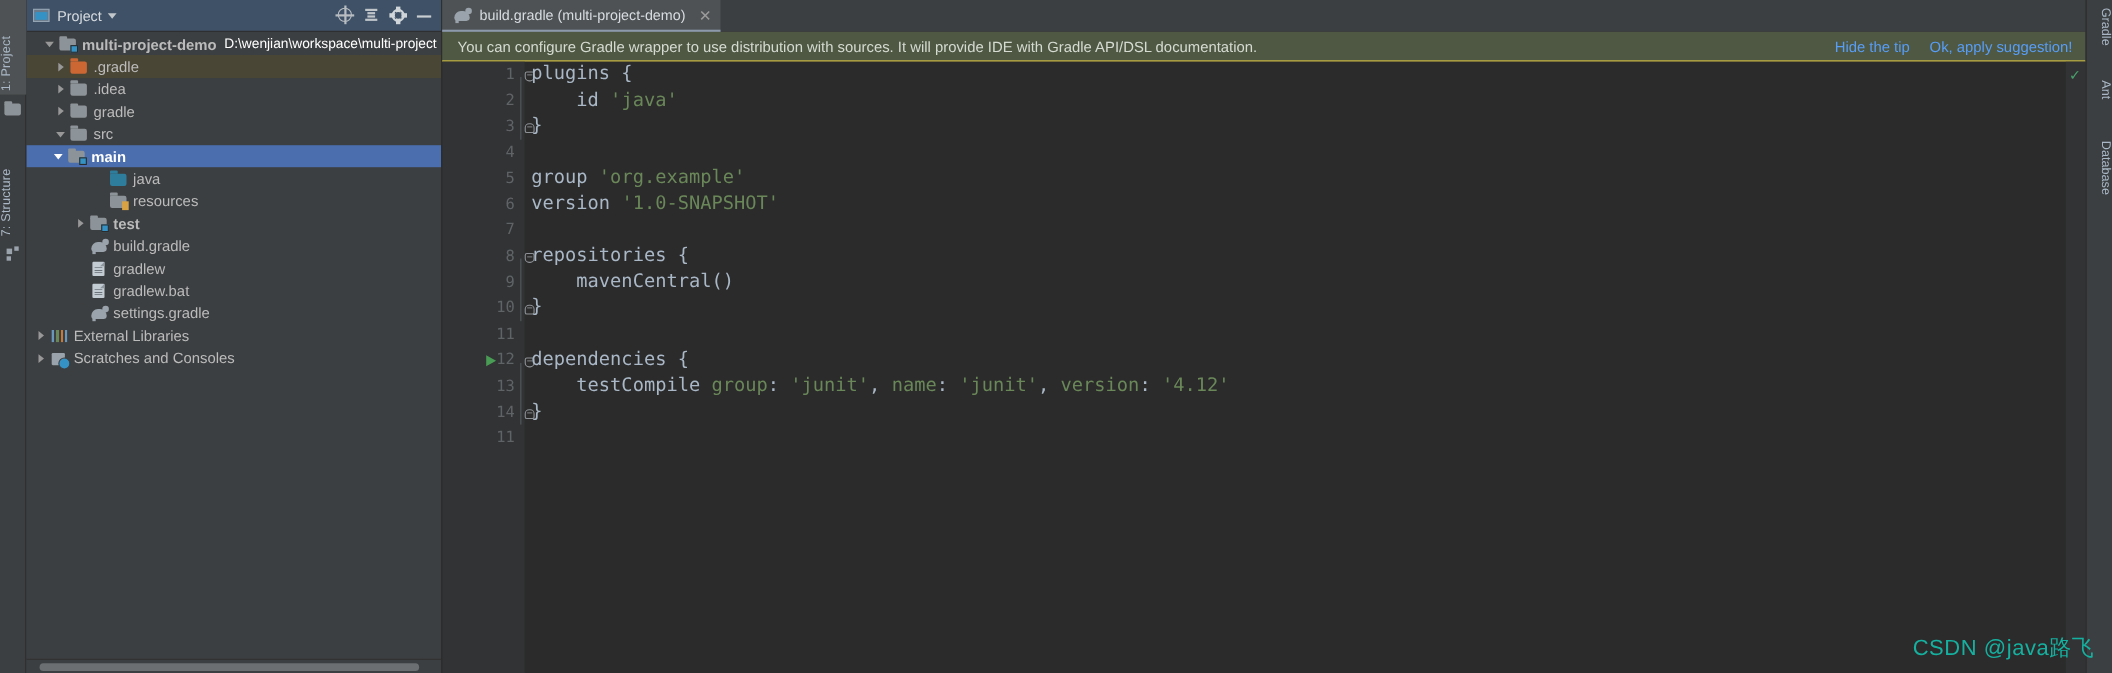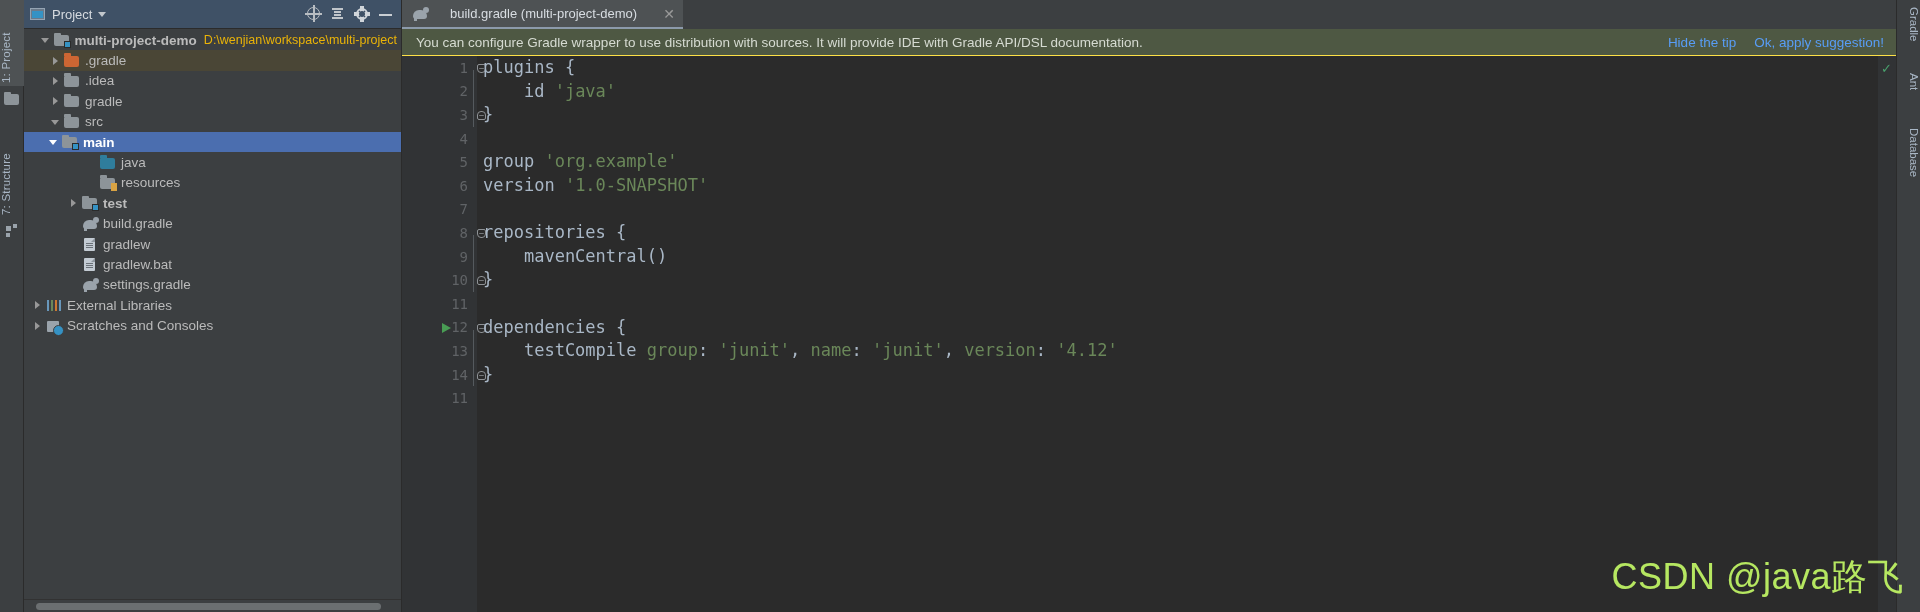--- a/index.html
+++ b/index.html
@@ -67,21 +67,21 @@
   }
   .arrow.d::before {
     content: ""; position: absolute; left: 1px; top: 4px;
     border-top: 5px solid #989898; border-left: 4px solid transparent;
     border-right: 4px solid transparent;
   }
   .trow.sel .arrow.d::before { border-top-color: #ffffff; }
   .ticon { width: 16px; height: 16px; flex: 0 0 16px; margin-right: 5px; position: relative; }
   .tlabel { font-size: 13.5px; }
   .tlabel.bold { font-weight: bold; }
-  .tpath { color: #eab308; font-size: 12.5px; margin-left: 7px; }
+  .tpath { color: #ffffff; font-size: 12.5px; margin-left: 7px; }
 
   
   .fld { position: absolute; left: 0; top: 3px; width: 15px; height: 11px; border-radius: 1px 2px 2px 2px; }
   .fld::before { content:""; position:absolute; left:0; top:-2.5px; width:7px; height:3px; border-radius:1px 1px 0 0; background:inherit; }
   .badge-blue { position:absolute; right:-1px; bottom:0px; width:7px; height:7px; background:#3592c4; border:1px solid #2b2b2b; }
   .badge-org  { position:absolute; right:-1px; bottom:0px; width:6px; height:8px; background:#d9a343; }
 
   .doc-ic { position:absolute; left:2px; top:2px; width:11px; height:13px; background:#c3cbd3; border-radius:1px; }
   .doc-ic::after { content:""; position:absolute; right:0; top:0; border-left:4px solid transparent; border-bottom:4px solid #8e969e; }
   .doc-lines { position:absolute; left:4px; top:7px; width:7px; height:5px;
@@ -103,21 +103,21 @@
   }
   .hthumb {
     position: absolute; left: 12px; top: 3px; width: 345px; height: 7px;
     background: #6b6f71; border-radius: 4px;
   }
 
   
   .editor-area { flex: 1; height: 612px; display: flex; flex-direction: column; background: #2b2b2b; min-width:0; }
   .tabbar { height: 29px; background: #3c3f41; display: flex; align-items: flex-end; }
   .etab {
-    height: 29px; display: flex; align-items: center; gap: 22px;
+    height: 29px; display: flex; align-items: center; gap: 8px;
     background: #4e5254; padding: 0 8px 0 10px; border-bottom: 2px solid #8c9aab;
     color: #d8dde2; font-size: 13px;
   }
   .etab .eleph { position: relative; left:0; top:0; display:inline-block; }
   .tab-ic { width:16px; height:16px; position:relative; }
   .tab-close { color: #9a9a9a; font-size: 14px; margin-left: 4px; }
 
   .tipbar {
     height: 27px; background: #4e5843; display: flex; align-items: center;
     padding: 0 12px 0 14px; gap: 18px; font-size: 13.5px; color: #d6dbd2;
@@ -166,21 +166,21 @@
     border-left: 1px solid #2b2b2b; position: relative;
   }
   .rtab {
     position: absolute; right: 0; width: 24px;
     writing-mode: vertical-rl; color: #a9b7c6; font-size: 11.5px;
     white-space: nowrap; padding: 3px 0; text-align: left;
   }
 
   .watermark {
     position: absolute; right: 16px; bottom: 10px;
-    color: #bef264; font-size: 36px; letter-spacing: .5px;
+    color: #14b8a6; font-size: 20px; letter-spacing: .5px;
     font-family: "Liberation Sans", sans-serif; opacity: .95;
   }
 </style>
 </head>
 <body>
 
 <div class="app">
 
   <div class="left-strip">
     <div class="vtab active" style="top:0;height:86px;">

